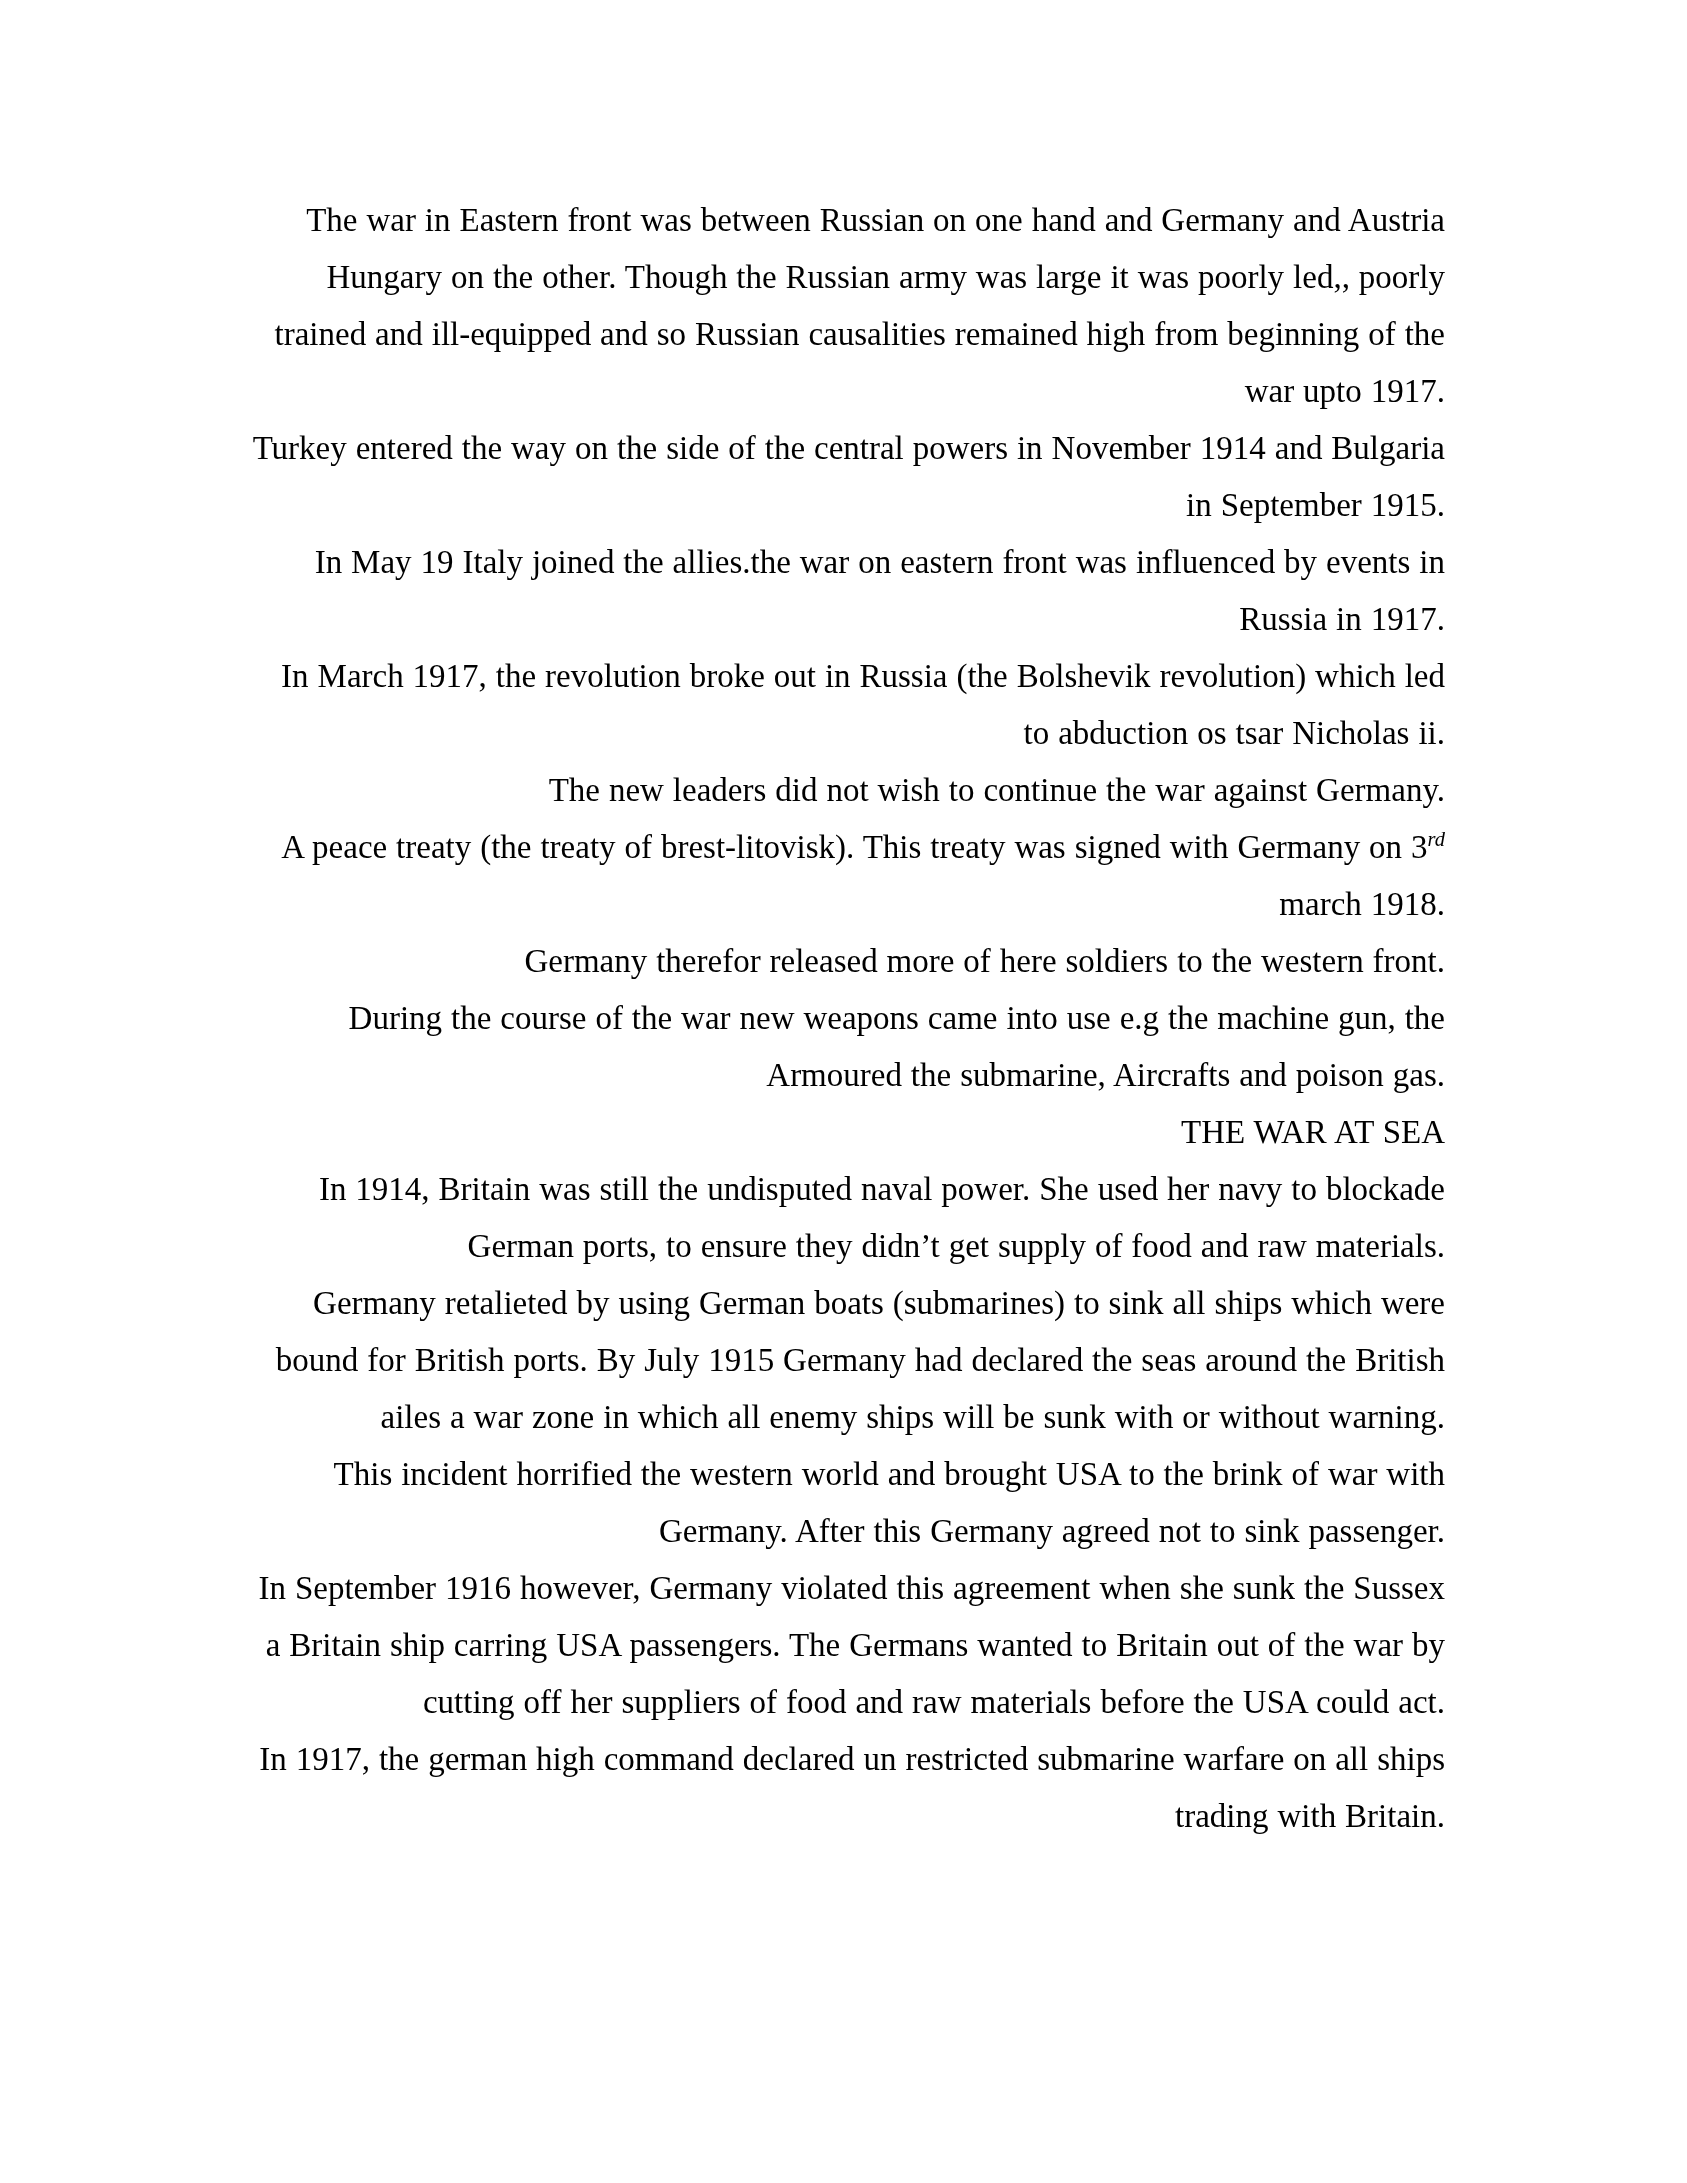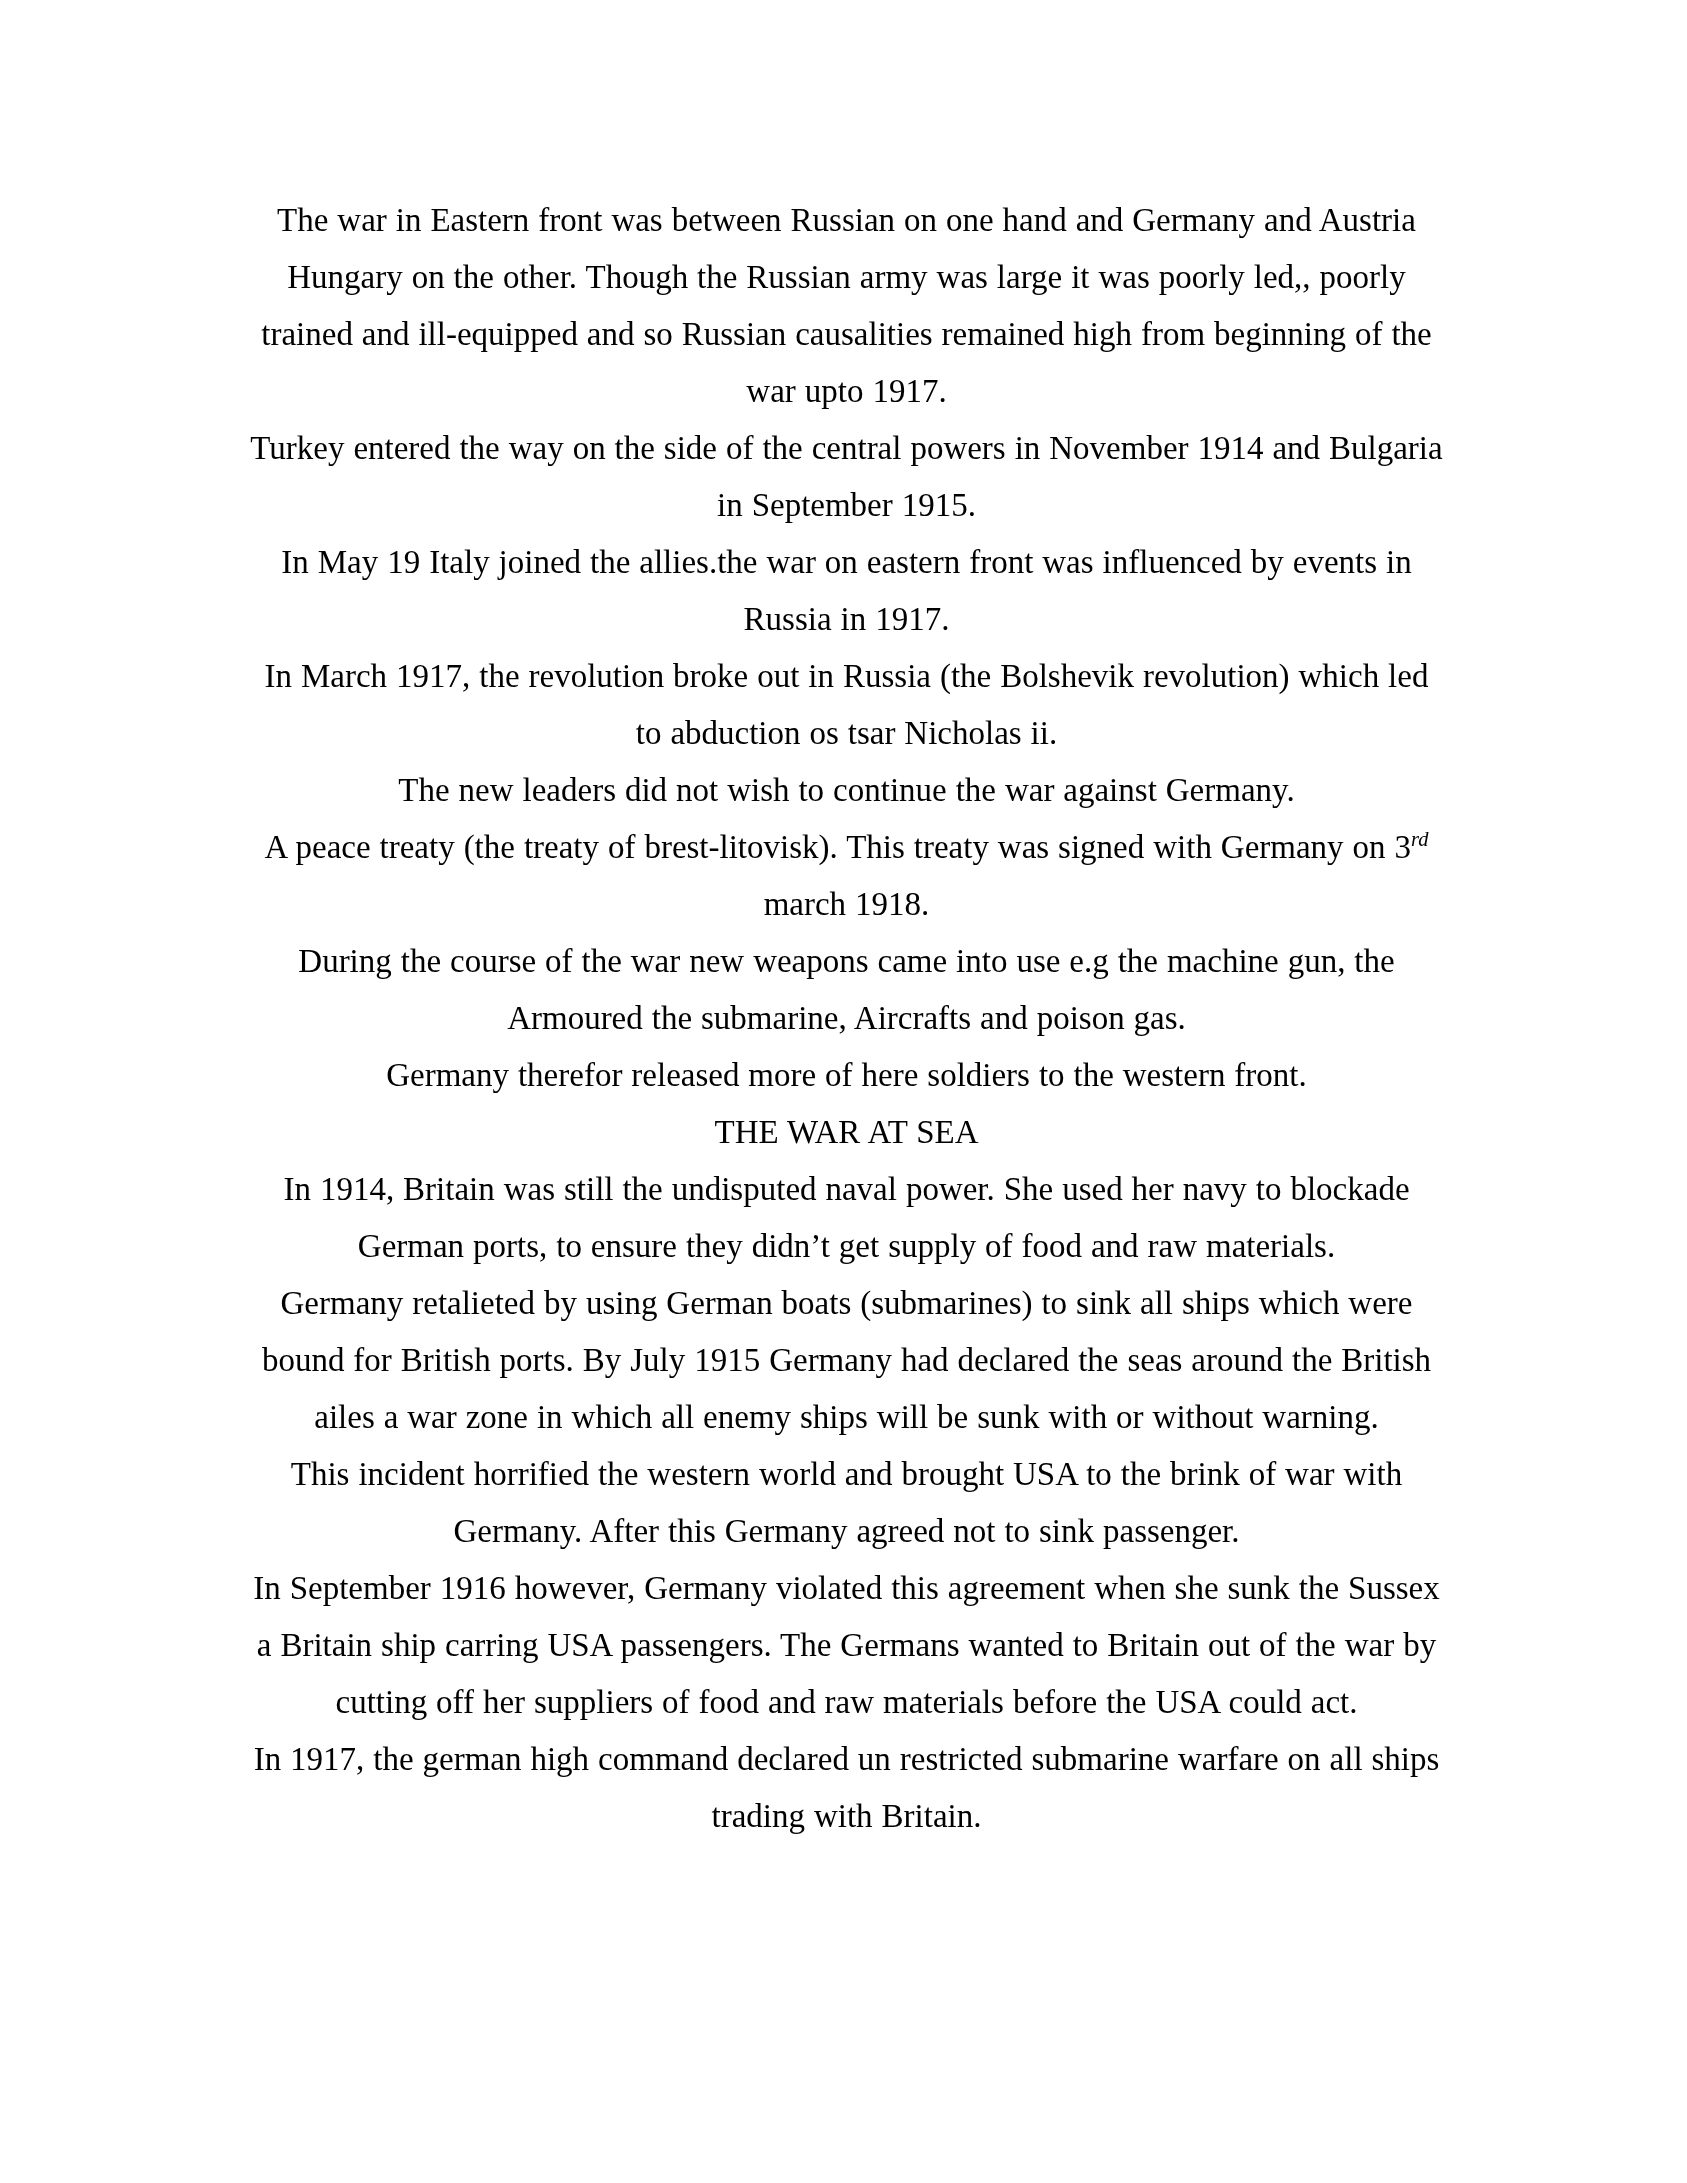--- a/index.html
+++ b/index.html
@@ -19,21 +19,21 @@
     color: #000000;
     overflow: hidden;
   }
   .doc-body {
     width: 1197px;
   }
   .para {
     margin: 0;
     padding: 0;
     line-height: 57px;
-    text-align: center;
+    text-align: right;
     font-weight: normal;
     word-spacing: 0.7px;
   }
   .para.heading {
     font-weight: normal;
   }
   .para sup {
     font-size: 62%;
     line-height: 0;
     vertical-align: super;
@@ -44,22 +44,22 @@
 <body>
 
 <div class="page">
   <div class="doc-body">
       <p class="para">The war in Eastern front was between Russian on one hand and Germany and Austria Hungary on the other. Though the Russian army was large it was poorly led,, poorly trained  and ill-equipped and so Russian causalities remained high from beginning of the war upto 1917.</p>
       <p class="para">Turkey entered the way on the side of the central powers in November 1914 and Bulgaria in September 1915.</p>
       <p class="para">In May 19 Italy joined the allies.the war on eastern front was influenced by events in Russia in 1917.</p>
       <p class="para">In March 1917, the revolution broke out in Russia (the Bolshevik revolution) which led to abduction os tsar Nicholas ii.</p>
       <p class="para">The new leaders did not wish to continue the war against Germany.</p>
       <p class="para">A peace treaty (the treaty of brest-litovisk). This treaty was signed with Germany on 3<sup>rd</sup> march 1918.</p>
+      <p class="para">Germany therefor released more of here soldiers to the western front.</p>
       <p class="para">During the course of the war new weapons came into use e.g the machine gun, the Armoured the submarine, Aircrafts and poison gas.</p>
-      <p class="para">Germany therefor released more of here soldiers to the western front.</p>
       <p class="para heading">THE WAR AT SEA</p>
       <p class="para">In 1914, Britain was still the undisputed naval power. She used her navy to blockade German ports, to ensure they didn’t get supply of food and raw materials.</p>
       <p class="para">Germany retalieted by using German boats (submarines) to sink all ships which were bound for British ports. By July 1915 Germany had declared the seas around the British ailes a war zone in which all enemy ships will be sunk with or without warning.</p>
       <p class="para">This incident horrified the western world and brought USA to the brink of war with Germany. After this Germany agreed not to sink passenger.</p>
       <p class="para">In September 1916 however, Germany violated this agreement when she sunk the Sussex a Britain ship carring USA passengers. The Germans wanted to Britain out of the war by cutting off her suppliers of food and raw materials before the USA could act.</p>
       <p class="para">In 1917, the german high command declared un restricted submarine warfare on all ships trading with Britain.</p>
     </div>
 </div>
 
 

